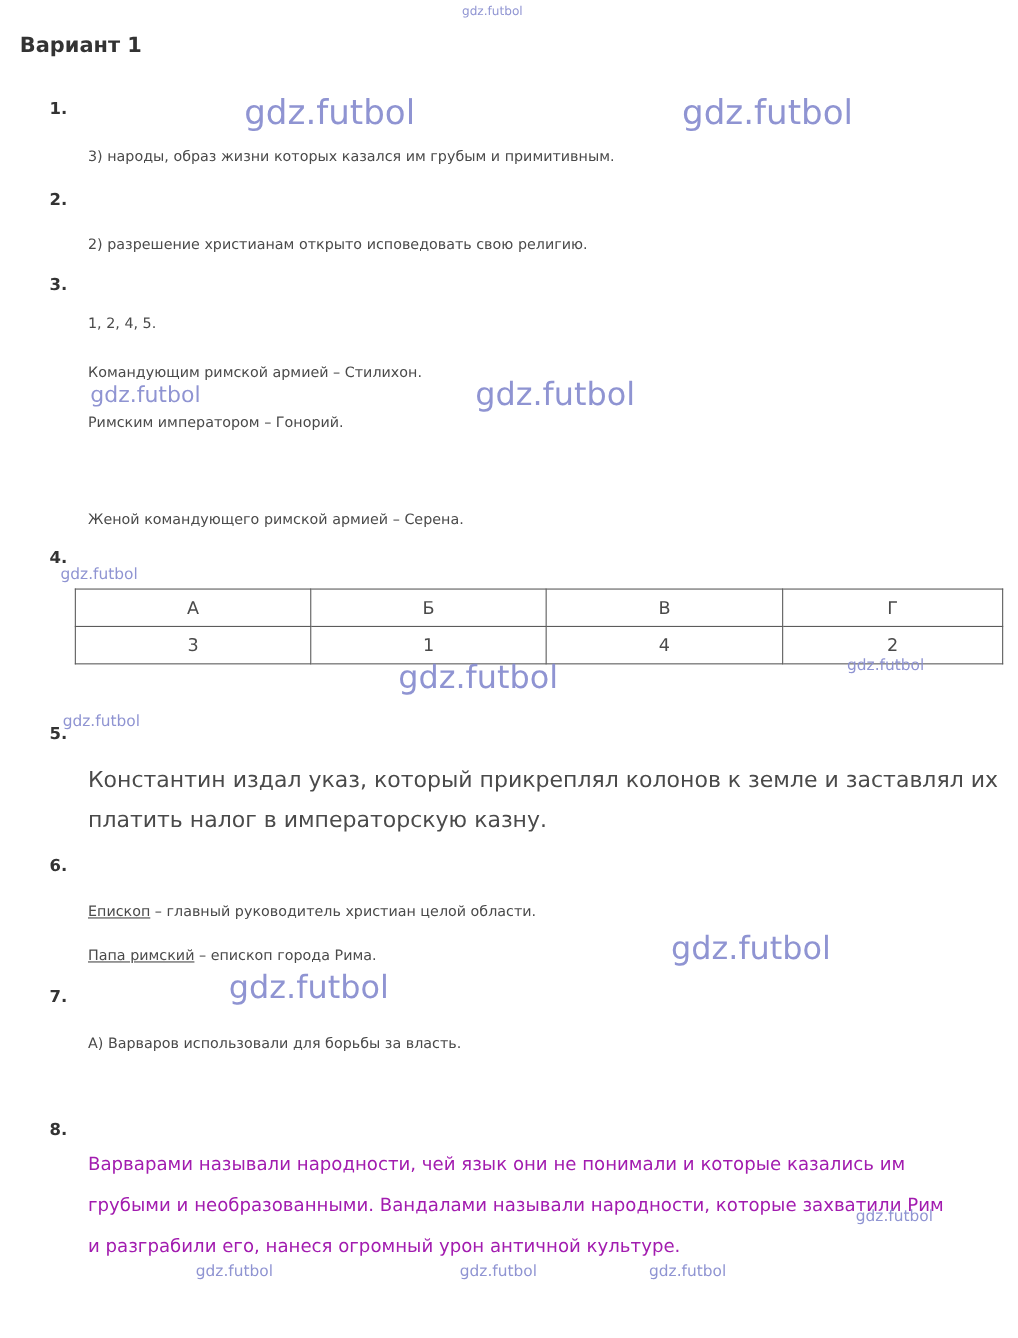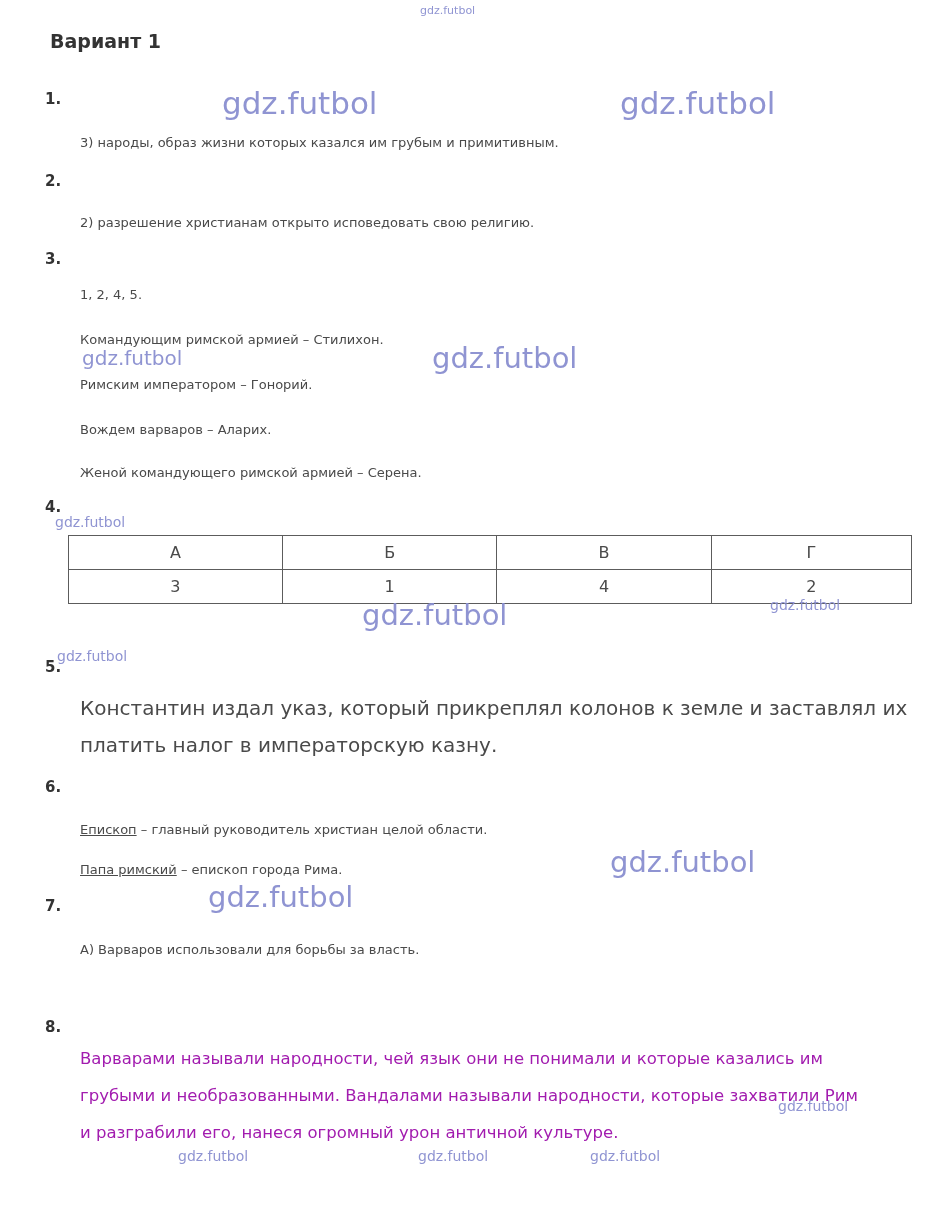--- a/index.html
+++ b/index.html
@@ -28,21 +28,20 @@
     pointer-events: none;
     opacity: 0.95;
   }
   .title {
     position: absolute;
     left: 18px;
     top: 30px;
     font-size: 19px;
     font-weight: bold;
     color: #333333;
-    margin-left: 32px;
   }
   .num {
     position: absolute;
     font-size: 15px;
     font-weight: bold;
     color: #333333;
     left: 45px;
   }
   .ans {
     position: absolute;
@@ -98,21 +97,20 @@
   <div class="num" style="top:90px">1.</div>
   <div class="ans" style="top:128px">3) народы, образ жизни которых казался им грубым и примитивным.</div>
 
   <div class="num" style="top:172px">2.</div>
   <div class="ans" style="top:208px">2) разрешение христианам открыто исповедовать свою религию.</div>
 
   <div class="num" style="top:250px">3.</div>
   <div class="ans" style="top:280px">1, 2, 4, 5.</div>
   <div class="ans" style="top:325px">Командующим римской армией – Стилихон.</div>
   <div class="ans" style="top:370px">Римским императором – Гонорий.</div>
-  <div class="ans" style="top:415px">Вождем варваров – Аларих.</div>
   <div class="ans" style="top:458px">Женой командующего римской армией – Серена.</div>
 
   <div class="num" style="top:498px">4.</div>
   <table class="match">
     <tbody>
         <tr>
       <td>А</td>
       <td>Б</td>
       <td>В</td>
       <td>Г</td>

